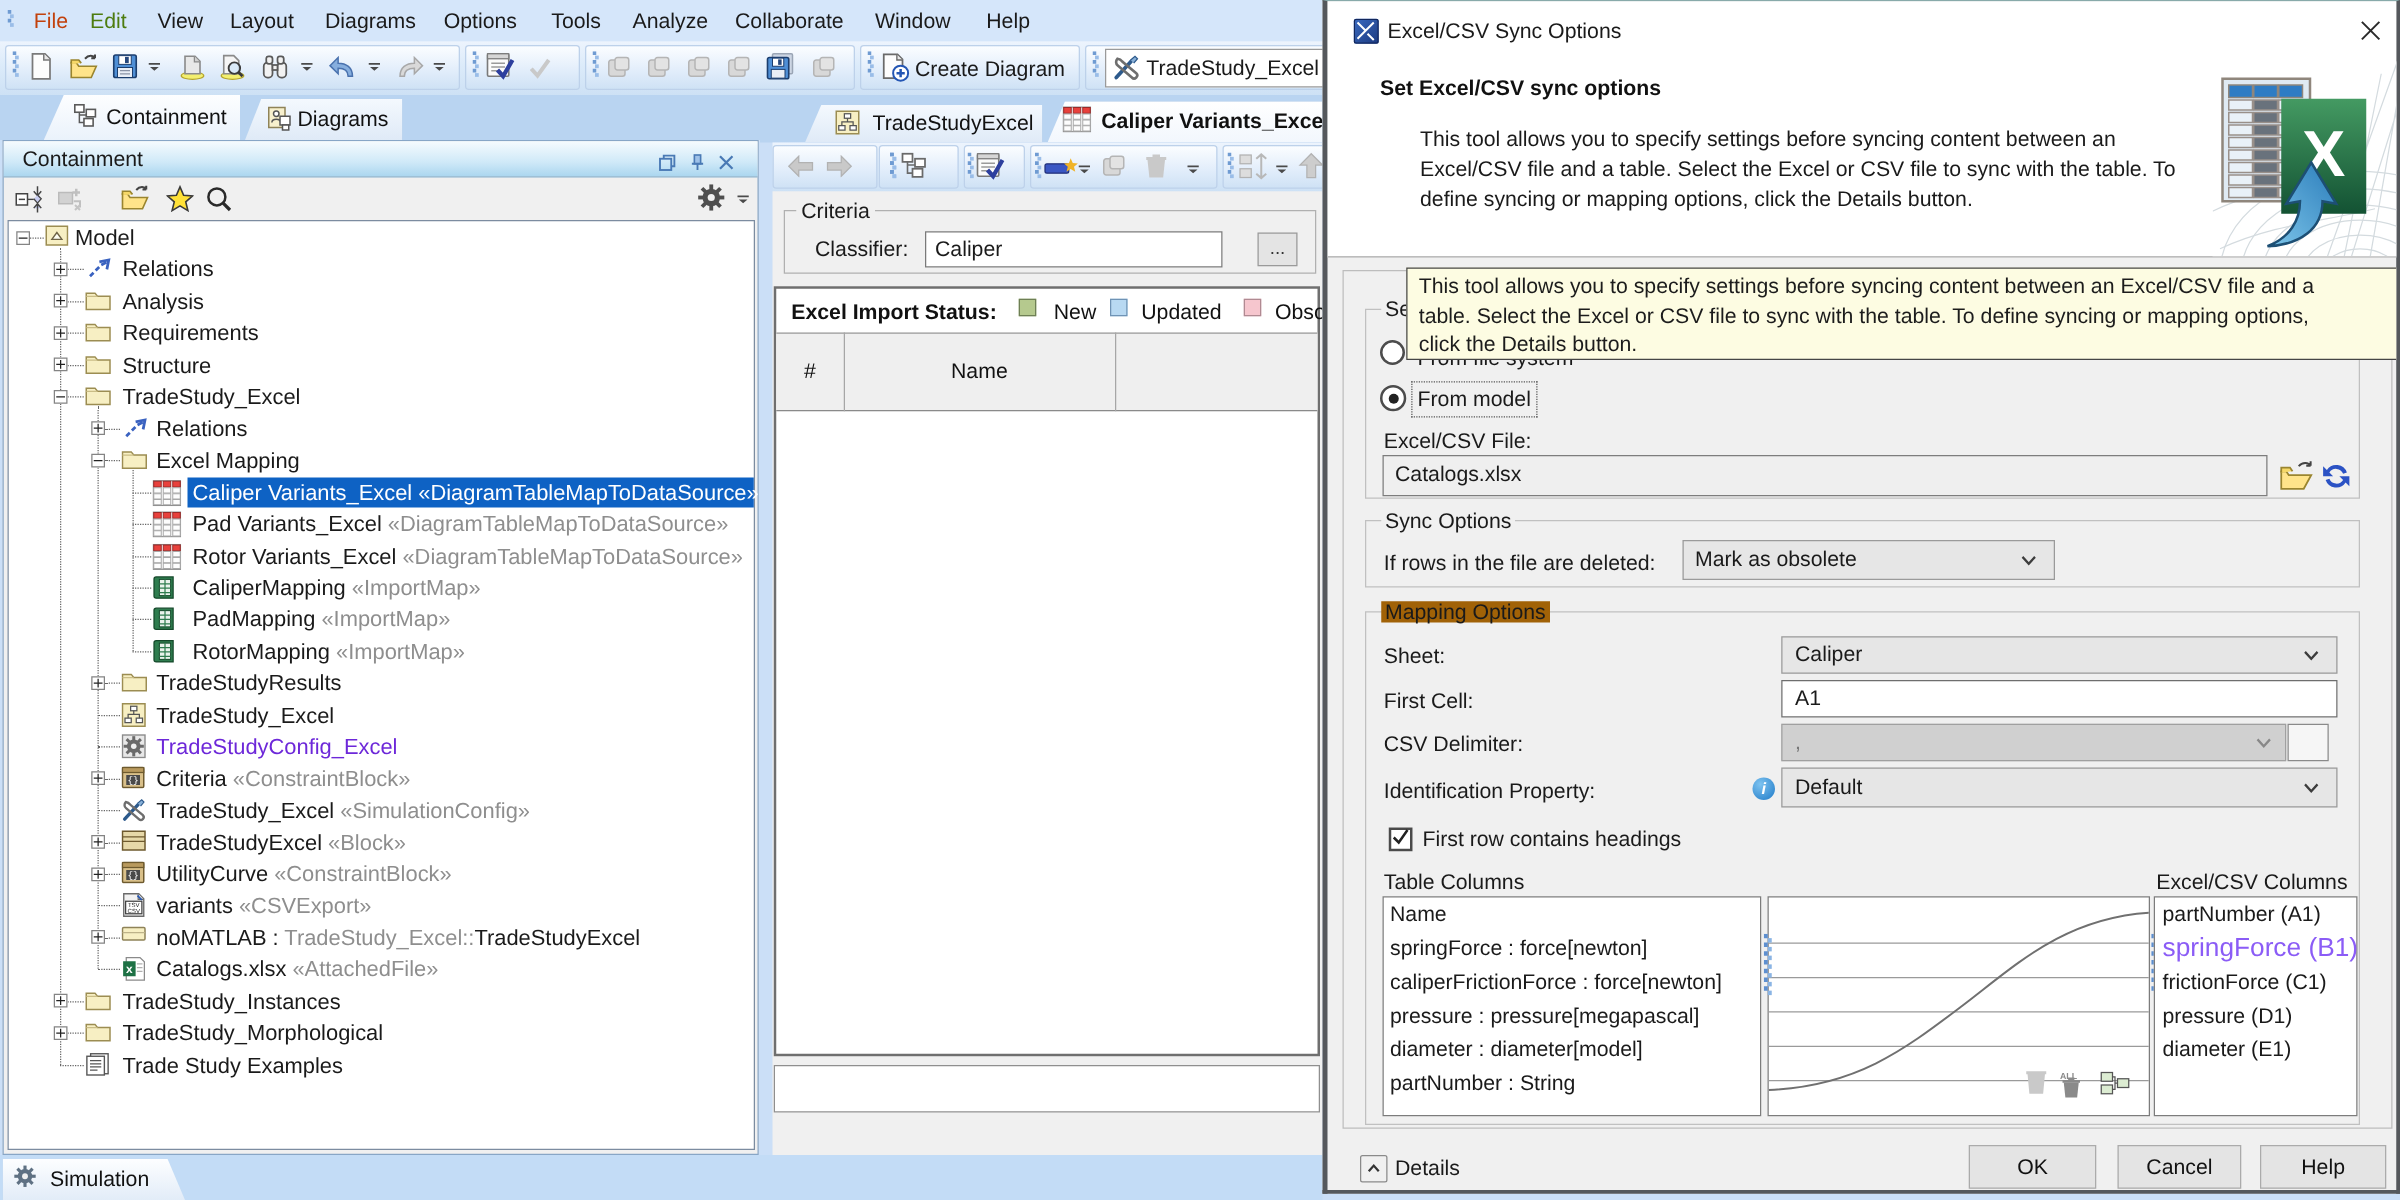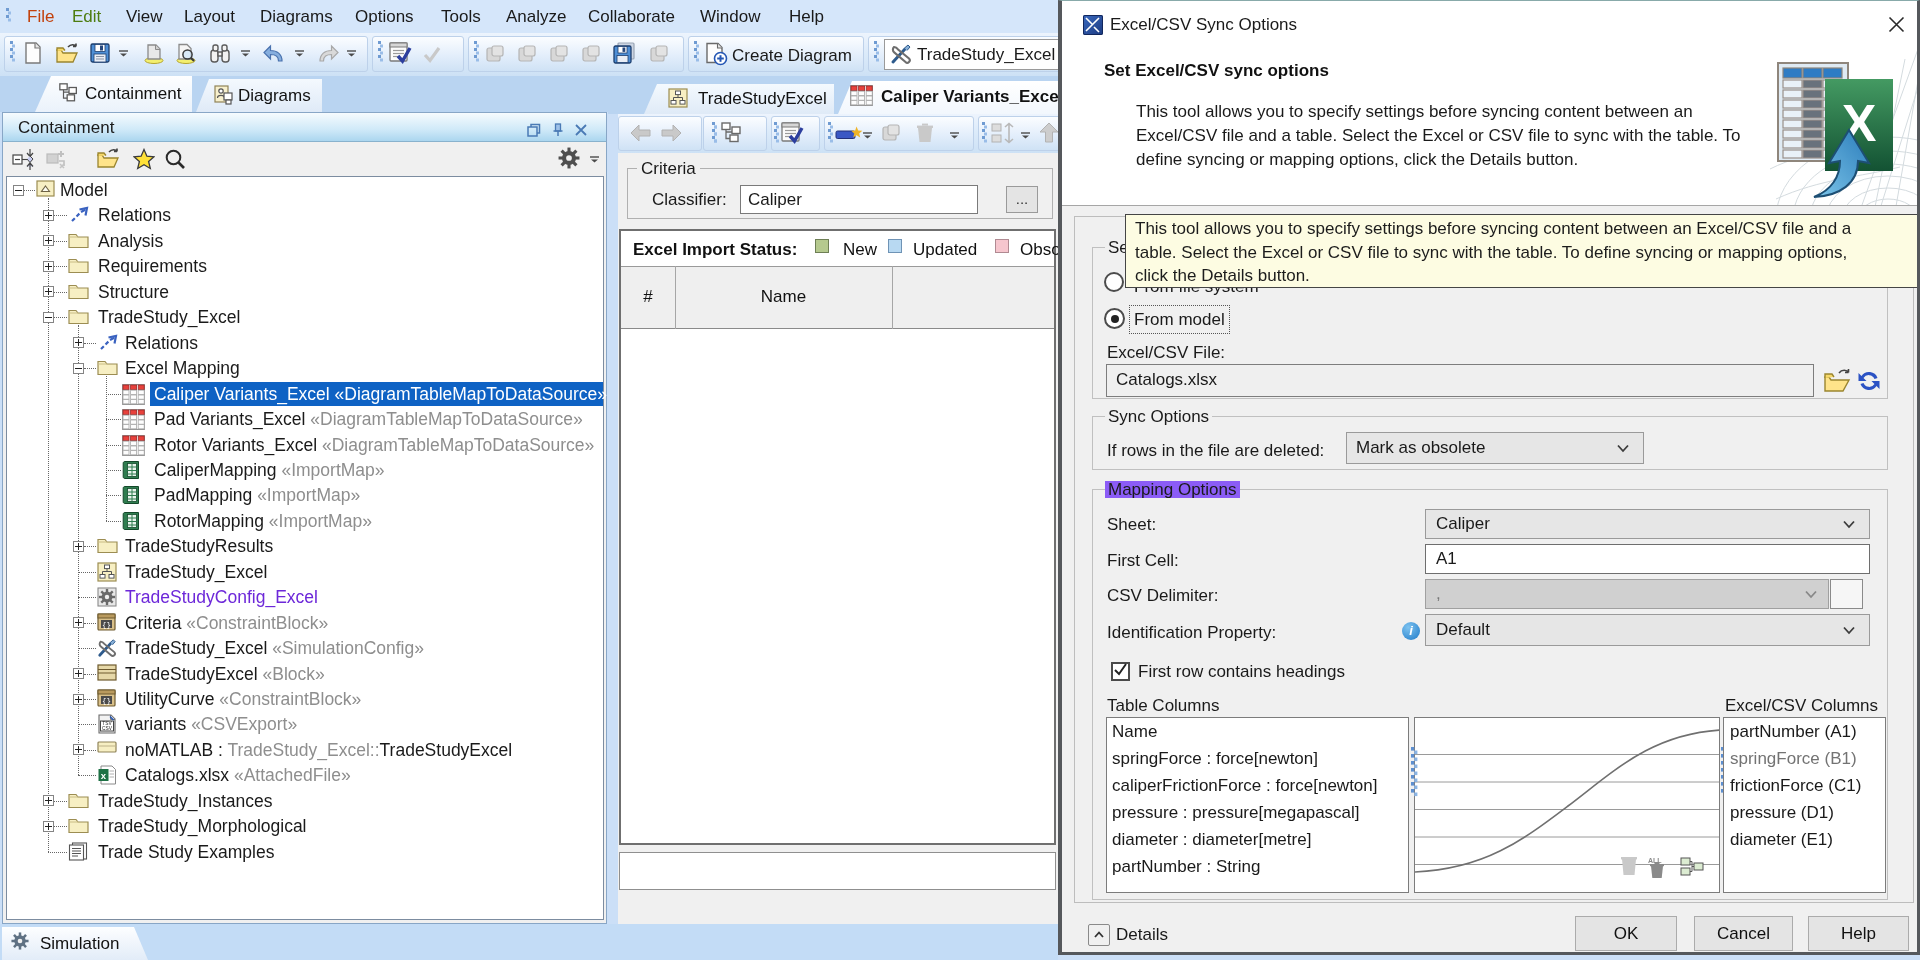--- a/index.html
+++ b/index.html
@@ -990,21 +990,21 @@
 <div style="position:absolute;left:43px;top:407px;height:17px;line-height:17px;font-size:17px;color:#1a1a1a;background:#f0f0f0;padding:0 3px;">Sync Options</div>
 <div style="position:absolute;left:45px;top:439px;height:22px;line-height:22px;font-size:17px;color:#1a1a1a;">If rows in the file are deleted:</div>
 <div style="position:absolute;left:284px;top:431px;width:298px;height:32px;background:#e6e6e6;border:1px solid #9a9a9a;"></div>
 <div style="position:absolute;left:294px;top:436px;height:22px;line-height:22px;font-size:17px;color:#1a1a1a;">Mark as obsolete</div>
 <div style="position:absolute;left:554px;top:443px;">
       <svg width="14" height="9" viewBox="0 0 14 9">
         <path d="M2 1.5 L7 7 L12 1.5" fill="none" stroke="#3c3c3c" stroke-width="1.8"></path>
       </svg>
     </div>
 <div style="position:absolute;left:30px;top:488px;width:796px;height:411px;border:1px solid #c0c0c0;"></div>
-<div style="position:absolute;left:43px;top:480px;height:17px;line-height:17px;font-size:17px;color:#1a1a1a;background:#8b5cf6;padding:0 3px;">Mapping Options</div>
+<div style="position:absolute;left:43px;top:480px;height:17px;line-height:17px;font-size:17px;color:#1a1a1a;background:#a16207;padding:0 3px;">Mapping Options</div>
 <div style="position:absolute;left:45px;top:513px;height:22px;line-height:22px;font-size:17px;color:#1a1a1a;">Sheet:</div>
 <div style="position:absolute;left:45px;top:549px;height:22px;line-height:22px;font-size:17px;color:#1a1a1a;">First Cell:</div>
 <div style="position:absolute;left:45px;top:584px;height:22px;line-height:22px;font-size:17px;color:#1a1a1a;">CSV Delimiter:</div>
 <div style="position:absolute;left:45px;top:621px;height:22px;line-height:22px;font-size:17px;color:#1a1a1a;">Identification Property:</div>
 <div style="position:absolute;left:363px;top:508px;width:445px;height:30px;background:#e6e6e6;border:1px solid #9a9a9a;"></div>
 <div style="position:absolute;left:374px;top:512px;height:22px;line-height:22px;font-size:17px;color:#1a1a1a;">Caliper</div>
 <div style="position:absolute;left:780px;top:519px;">
       <svg width="14" height="9" viewBox="0 0 14 9">
         <path d="M2 1.5 L7 7 L12 1.5" fill="none" stroke="#3c3c3c" stroke-width="1.8"></path>
       </svg>
@@ -1035,21 +1035,21 @@
     </div>
 <div style="position:absolute;left:76px;top:660px;height:21px;line-height:21px;font-size:17px;color:#1a1a1a;">First row contains headings</div>
 <div style="position:absolute;left:45px;top:695px;height:20px;line-height:20px;font-size:17px;color:#1a1a1a;">Table Columns</div>
 <div style="position:absolute;left:354px;top:695px;width:306px;height:20px;line-height:20px;font-size:14px;color:#0369a1;overflow:hidden;white-space:nowrap;margin-top:26px;">Drag columns from right or left to m...</div>
 <div style="position:absolute;left:663px;top:695px;height:20px;line-height:20px;font-size:17px;color:#1a1a1a;">Excel/CSV Columns</div>
 <div style="position:absolute;left:44px;top:716px;width:303px;height:176px;background:#fff;border:1px solid #7c7c7c;"></div>
 <div style="position:absolute;left:50px;top:720px;height:22px;line-height:22px;font-size:17px;color:#1a1a1a;white-space:nowrap;">Name</div>
 <div style="position:absolute;left:50px;top:747px;height:22px;line-height:22px;font-size:17px;color:#1a1a1a;white-space:nowrap;">springForce : force[newton]</div>
 <div style="position:absolute;left:50px;top:774px;height:22px;line-height:22px;font-size:17px;color:#1a1a1a;white-space:nowrap;">caliperFrictionForce : force[newton]</div>
 <div style="position:absolute;left:50px;top:801px;height:22px;line-height:22px;font-size:17px;color:#1a1a1a;white-space:nowrap;">pressure : pressure[megapascal]</div>
-<div style="position:absolute;left:50px;top:828px;height:22px;line-height:22px;font-size:17px;color:#1a1a1a;white-space:nowrap;">diameter : diameter[metre]</div>
+<div style="position:absolute;left:50px;top:828px;height:22px;line-height:22px;font-size:17px;color:#1a1a1a;white-space:nowrap;">diameter : diameter[model]</div>
 <div style="position:absolute;left:50px;top:855px;height:22px;line-height:22px;font-size:17px;color:#1a1a1a;white-space:nowrap;">partNumber : String</div>
 <div style="position:absolute;left:352px;top:716px;width:306px;height:176px;background:#fff;border:1px solid #7c7c7c;">
       <svg width="304" height="174" viewBox="0 0 304 174">
         <line x1="0" y1="36.5" x2="306" y2="36.5" stroke="#9a9a9a" stroke-width="1"></line>
         <line x1="0" y1="64" x2="306" y2="64" stroke="#9a9a9a" stroke-width="1"></line>
         <line x1="0" y1="91.5" x2="306" y2="91.5" stroke="#9a9a9a" stroke-width="1"></line>
         <line x1="0" y1="119" x2="306" y2="119" stroke="#9a9a9a" stroke-width="1"></line>
         <line x1="0" y1="146.5" x2="306" y2="146.5" stroke="#9a9a9a" stroke-width="1"></line>
         <path d="M0 154 C70 151 108 122 153 88 C198 54 236 16 306 12" fill="none" stroke="#707070" stroke-width="1.6"></path>
         <g transform="translate(205,137)">
@@ -1101,21 +1101,21 @@
         <rect x="0" y="28" width="3.2" height="3.6" fill="#5d8fd0"></rect>
         <rect x="3.2" y="31.5" width="3.2" height="3.6" fill="#8ab4e4"></rect>
         <rect x="0" y="35" width="3.2" height="3.6" fill="#5d8fd0"></rect>
         <rect x="3.2" y="38.5" width="3.2" height="3.6" fill="#8ab4e4"></rect>
         <rect x="0" y="42" width="3.2" height="3.6" fill="#5d8fd0"></rect>
         <rect x="3.2" y="45.5" width="3.2" height="3.6" fill="#8ab4e4"></rect>
       </svg>
     </div>
 <div style="position:absolute;left:661px;top:716px;width:163px;height:176px;background:#fff;border:1px solid #7c7c7c;"></div>
 <div style="position:absolute;left:668px;top:720px;height:22px;line-height:22px;font-size:17px;color:#1a1a1a;white-space:nowrap;">partNumber (A1)</div>
-<div style="position:absolute;left:668px;top:747px;height:22px;line-height:22px;font-size:17px;color:#737373;white-space:nowrap;text-align:center;">springForce (B1)</div>
+<div style="position:absolute;left:668px;top:747px;height:22px;line-height:22px;font-size:21px;color:#8b5cf6;white-space:nowrap;text-align:center;">springForce (B1)</div>
 <div style="position:absolute;left:668px;top:774px;height:22px;line-height:22px;font-size:17px;color:#1a1a1a;white-space:nowrap;">frictionForce (C1)</div>
 <div style="position:absolute;left:668px;top:801px;height:22px;line-height:22px;font-size:17px;color:#1a1a1a;white-space:nowrap;">pressure (D1)</div>
 <div style="position:absolute;left:668px;top:828px;height:22px;line-height:22px;font-size:17px;color:#1a1a1a;white-space:nowrap;">diameter (E1)</div>
 <div style="position:absolute;left:26px;top:923px;width:22px;height:22px;background:#f0f0f0;border:1px solid #8a8a8a;border-radius:2px;">
       <svg width="20" height="20" viewBox="0 0 20 20">
         <path d="M6 12 L10 7.5 L14 12" fill="none" stroke="#333" stroke-width="1.8"></path>
       </svg>
     </div>
 <div style="position:absolute;left:54px;top:923px;height:22px;line-height:22px;font-size:17px;color:#1a1a1a;">Details</div>
 <div style="position:absolute;left:513px;top:915px;width:102px;height:35px;background:#e4e4e4;border:1px solid #ababab;text-align:center;line-height:33px;font-size:17px;color:#111;">OK</div>

